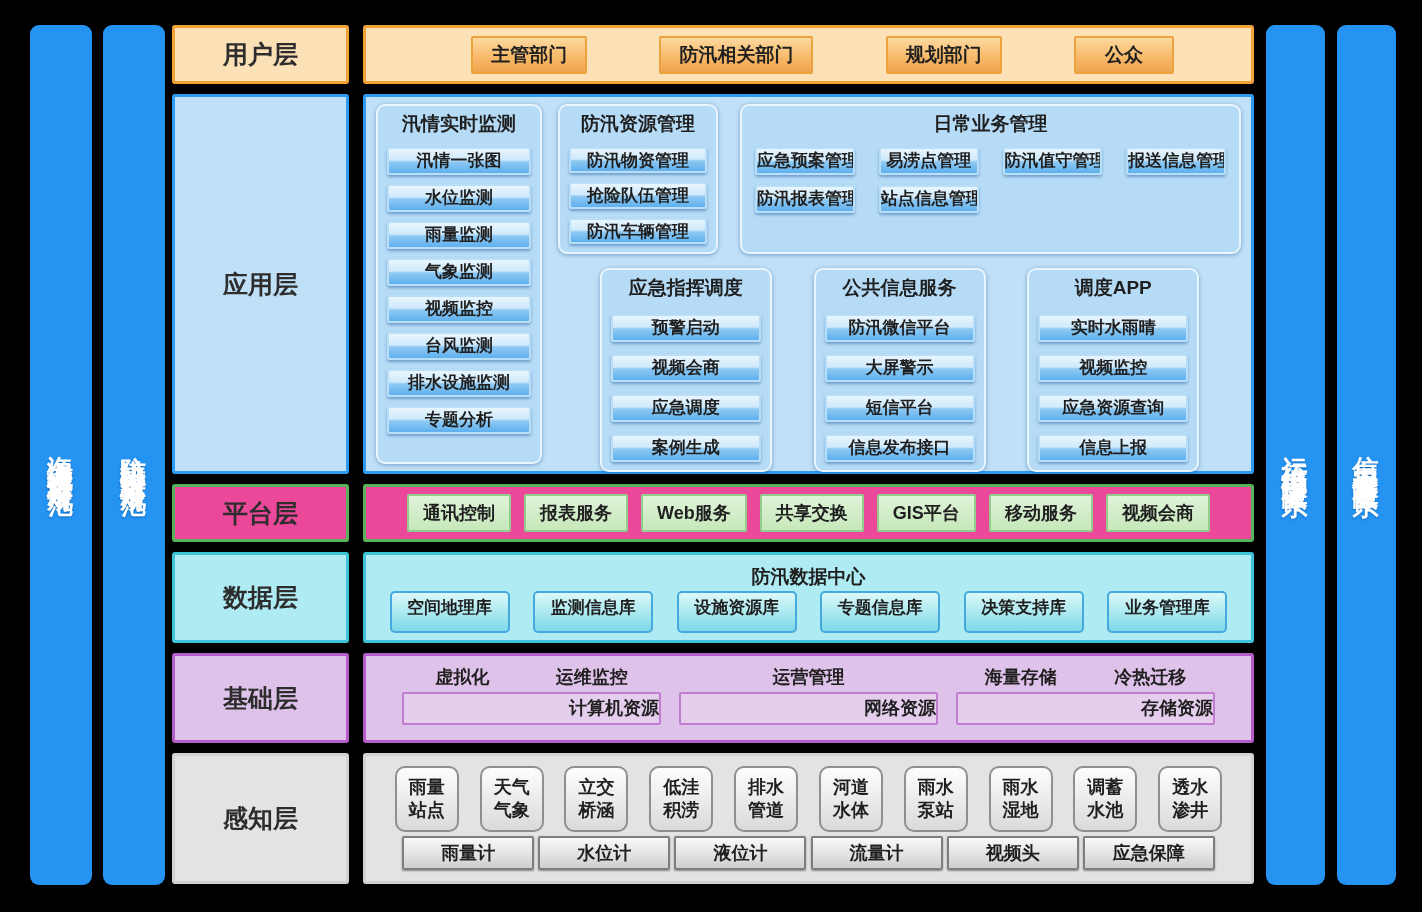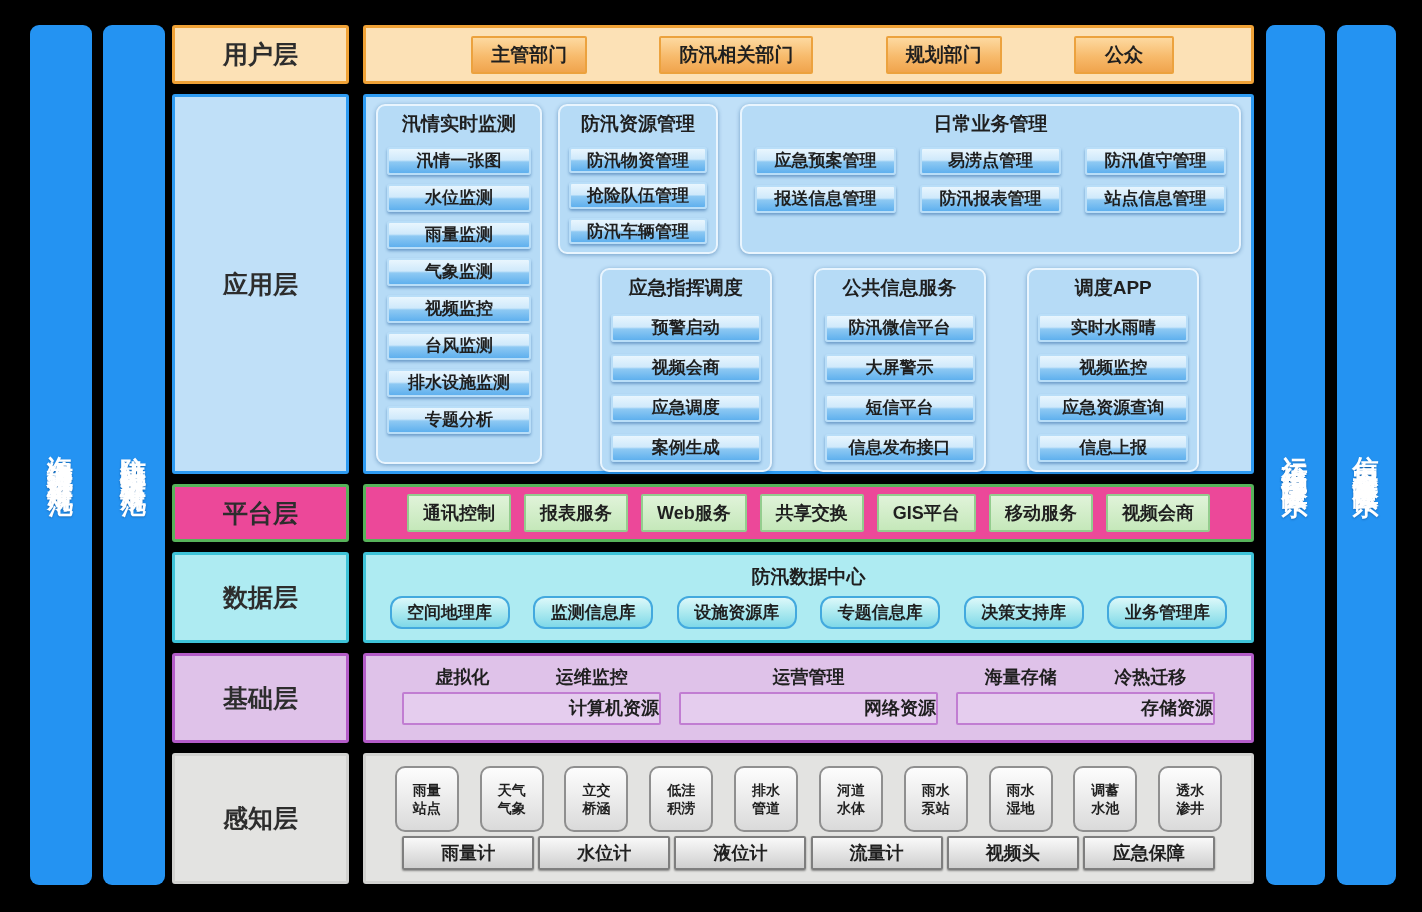--- a/index.html
+++ b/index.html
@@ -70,41 +70,41 @@
     border:2px solid #b9def8; border-radius:3px;
     box-shadow:0 2px 3px rgba(25,85,150,.45);
     font-weight:bold; font-size:17px; white-space:nowrap; overflow:hidden;
   }
   #grp-1{ width:166px; flex:none; }
   .app-right{ flex:1; display:flex; flex-direction:column; gap:14px; }
   .app-top{ height:150px; display:flex; gap:22px; }
   #grp-2{ width:160px; flex:none; }
   #grp-3{ flex:1; }
   #grp-4{ width:168px; flex:none; }
-  .grid2{ display:grid; grid-template-columns:1fr 1fr 1fr; gap:10px 24px; padding:0 4px; }
+  .grid2{ display:grid; grid-template-columns:1fr 1fr 1fr 1fr; gap:10px 24px; padding:0 4px; }
   .app-bottom{ flex:1; display:flex; justify-content:space-evenly; }
   .app-bottom .group{ width:172px; gap:12px; }
 
   
   .plat-strip{ display:flex; align-items:center; justify-content:space-evenly; padding:0 28px; }
   .btn-plat{
     min-width:94px; height:38px; line-height:34px; padding:0 14px; text-align:center;
     background:linear-gradient(180deg,#e0f3d9,#c5e8ba);
     border:2px solid #93cd8e; border-radius:2px;
     font-weight:bold; font-size:18px;
   }
 
   
   .data-strip{ display:flex; flex-direction:column; }
   .data-title{ text-align:center; font-size:19px; font-weight:bold; margin-top:9px; }
   .data-row{ flex:1; display:flex; align-items:center; justify-content:space-evenly; padding-bottom:6px; }
   .btn-data{
-    width:120px; height:33px; line-height:29px; text-align:center;
+    width:120px; height:42px; line-height:29px; text-align:center;
     background:linear-gradient(180deg,#dcf8fa,#aeeaf0 48%,#7fd8e8);
-    border:2px solid #43a9de; border-radius:12px;
+    border:2px solid #43a9de; border-radius:5px;
     font-weight:bold; font-size:17px;
   }
 
   
   .infr-strip{ display:flex; flex-direction:column; padding:9px 36px 12px; gap:3px; }
   .tag-row{ display:flex; gap:18px; font-weight:bold; font-size:18px; }
   .tag-cell{ flex:1; display:flex; justify-content:space-around; align-items:center; }
   .res-row{ flex:1; display:flex; gap:18px; }
   .box-res{
     flex:1; text-align:right; line-height:29px; height:33px;
@@ -113,21 +113,21 @@
   }
 
   
   .perc-strip{ display:flex; flex-direction:column; padding:10px 8px 11px; }
   .sensor-row{ display:flex; justify-content:space-evenly; }
   .box-sensor{
     width:64px; height:66px; padding:0 11px;
     display:flex; align-items:center; justify-content:center; text-align:center;
     background:linear-gradient(180deg,#fdfdfd,#dadada);
     border:2px solid #8f8f8f; border-radius:10px;
-    font-weight:bold; font-size:14px; line-height:1.3;
+    font-weight:bold; font-size:18px; line-height:1.3;
     word-break:break-all;
   }
   .device-row{ flex:1; display:flex; align-items:flex-end; justify-content:space-evenly; padding:0 24px; }
   .box-device{
     width:132px; height:34px; line-height:30px; text-align:center;
     background:linear-gradient(180deg,#f9f9f9,#cfcfcf);
     border:2px solid #7e7e7e; border-radius:2px;
     box-shadow:0 1px 2px rgba(0,0,0,.4);
     font-weight:bold; font-size:18px;
   }

